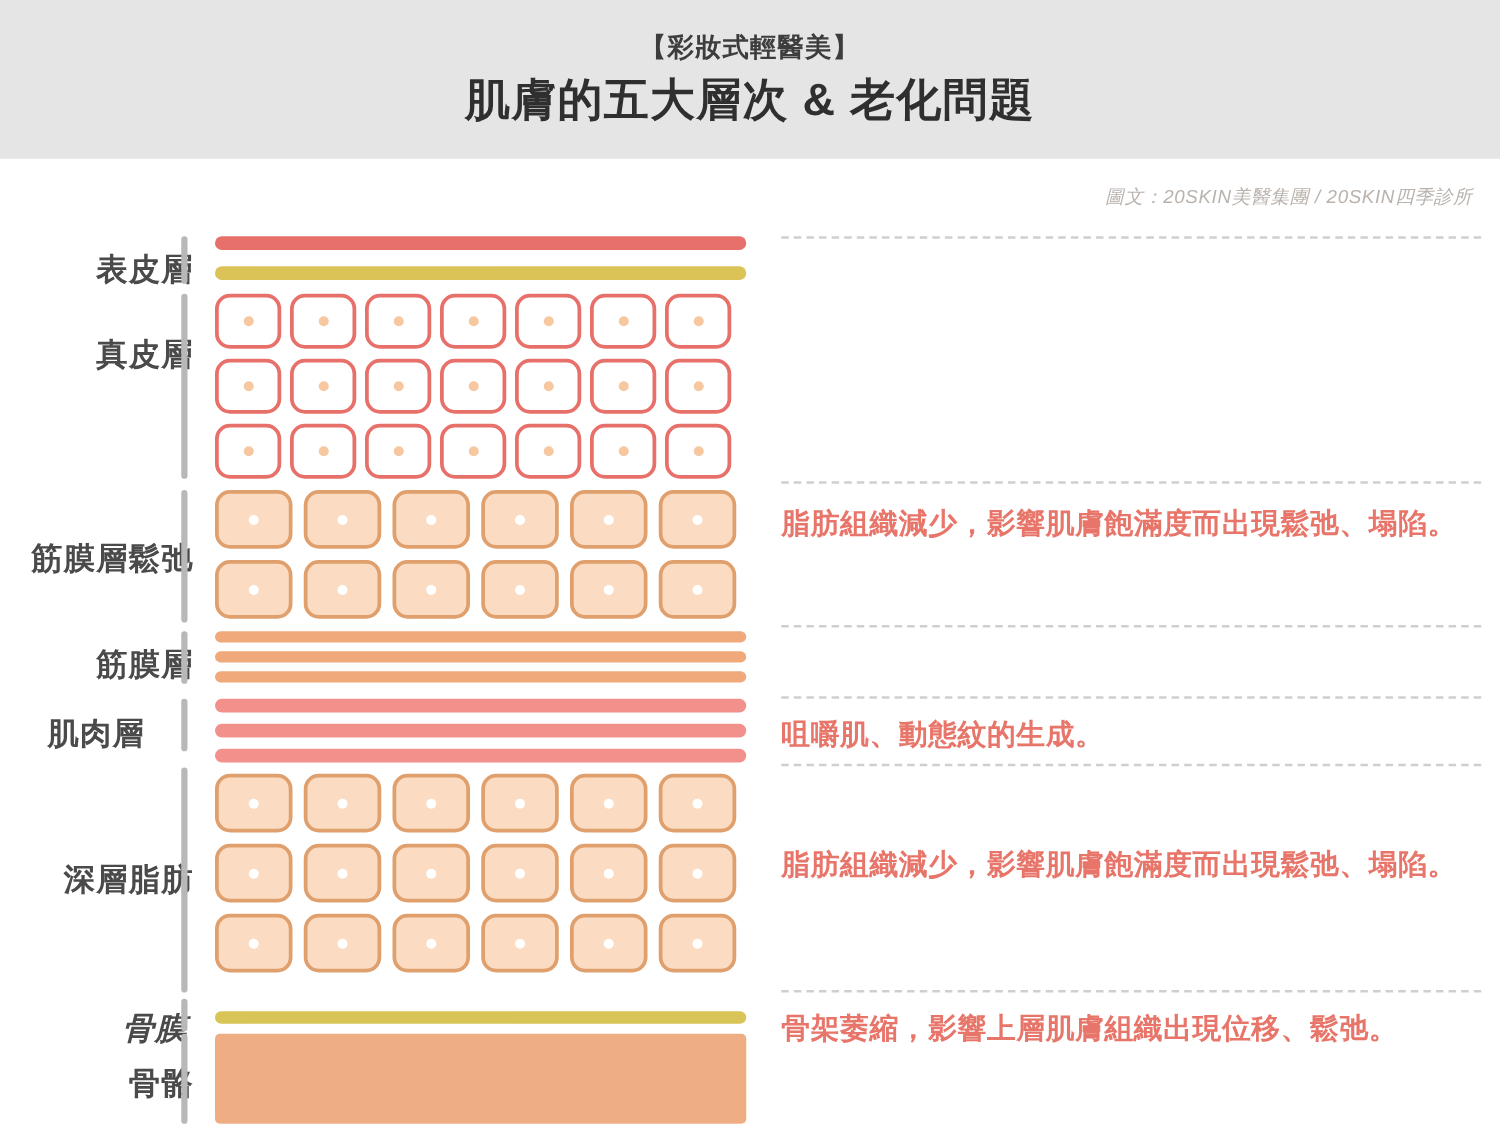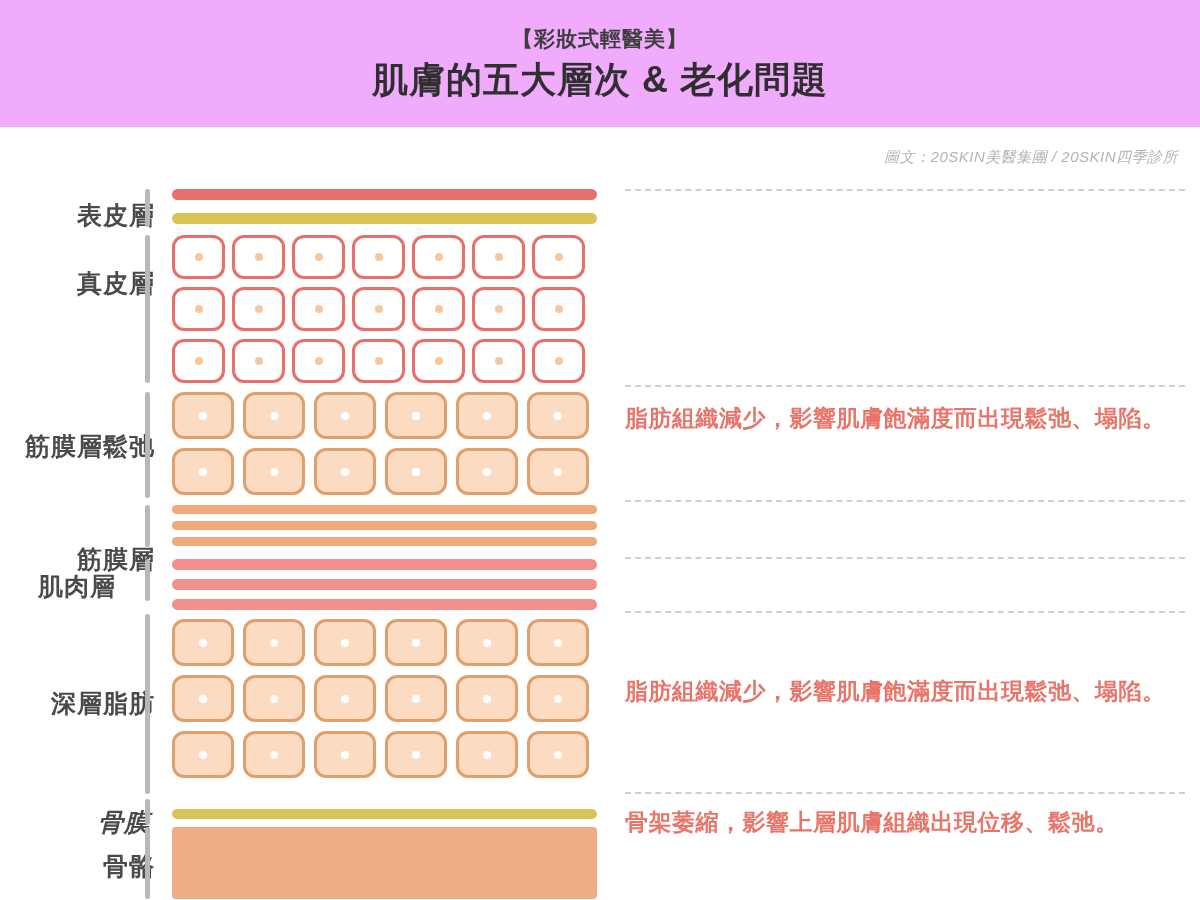--- a/index.html
+++ b/index.html
@@ -8,21 +8,21 @@
     width:1200px; height:900px;
     font-family:"Liberation Sans", sans-serif;
     background:#ffffff;
     overflow:hidden;
     position:relative;
   }
 
   
   .header {
     width:1200px; height:127px;
-    background:#f0abfc;
+    background:#e5e5e5;
     display:flex; flex-direction:column;
     align-items:center; justify-content:center;
     padding-top:4px;
   }
   .header .eyebrow {
     font-size:21px; color:#3d3d3d; letter-spacing:1px;
     line-height:1.2; margin-bottom:4px; font-weight:bold;
   }
   .header .title {
     font-size:36px; font-weight:bold; color:#2f2f2f; letter-spacing:1px;
@@ -86,21 +86,21 @@
 
   <div class="layer-label" style="top:72px; right:1045px;">表皮層</div>
   <div class="bracket" style="left:145px; top:62px; height:38px;"></div>
 
   <div class="layer-label" style="top:140px; right:1045px;">真皮層</div>
   <div class="bracket" style="left:145px; top:108px; height:148px;"></div>
 
   <div class="layer-label" style="top:303px; right:1045px;">筋膜層鬆弛</div>
   <div class="bracket" style="left:145px; top:265px; height:106px;"></div>
 
-  <div class="layer-label" style="top:388px; right:1045px;margin-top:28px;">筋膜層</div>
+  <div class="layer-label" style="top:388px; right:1045px;">筋膜層</div>
   <div class="bracket" style="left:145px; top:378px; height:42px;"></div>
 
   <div class="layer-label" style="top:443px; right:1084px;">肌肉層</div>
   <div class="bracket" style="left:145px; top:432px; height:42px;"></div>
 
   <div class="layer-label" style="top:560px; right:1045px;">深層脂肪</div>
   <div class="bracket" style="left:145px; top:487px; height:180px;"></div>
 
   <div class="layer-label" style="top:679px; right:1050px;font-style:italic;">骨膜</div>
   <div class="bracket" style="left:145px; top:672px; height:26px;"></div>
@@ -298,19 +298,20 @@
   </div>
 
   <div class="sep" style="top:62px;"></div>
 
   <div class="sep" style="top:258px;"></div>
   <div class="note" style="top:272px;">脂肪組織減少，影響肌膚飽滿度而出現鬆弛、塌陷。</div>
 
   <div class="sep" style="top:373px;"></div>
 
   <div class="sep" style="top:430px;"></div>
+  <div class="note" style="top:441px;">咀嚼肌、動態紋的生成。</div>
 
   <div class="sep" style="top:484px;"></div>
   <div class="note" style="top:545px;">脂肪組織減少，影響肌膚飽滿度而出現鬆弛、塌陷。</div>
 
   <div class="sep" style="top:665px;"></div>
   <div class="note" style="top:678px;font-family:Liberation Mono, monospace;">骨架萎縮，影響上層肌膚組織出現位移、鬆弛。</div>
 </div>
 
 </body></html>

